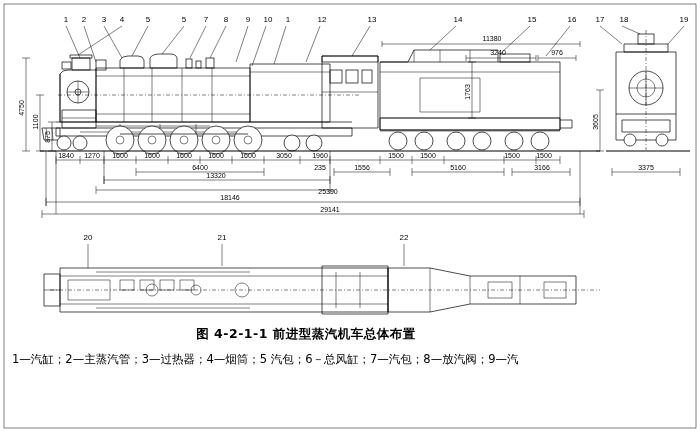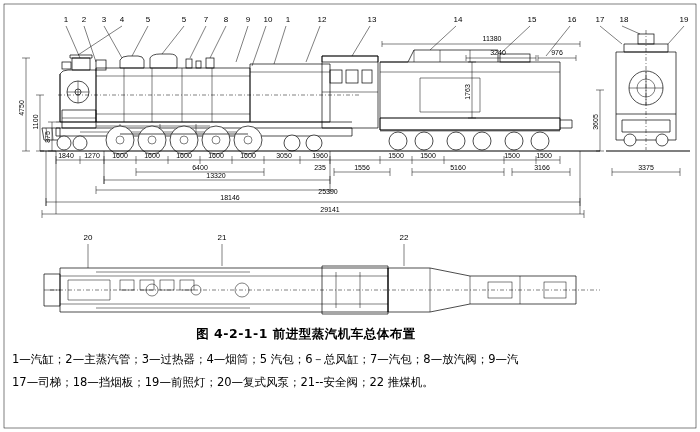--- a/index.html
+++ b/index.html
@@ -307,14 +307,13 @@
     <rect x="180" y="280" width="14" height="10" class="lnt"></rect>
     <path class="lnt" d="M68 280 L110 280 L110 300 L68 300 Z"></path>
   </g>
 
 </svg>
 </div>
 
 <div id="caption">
   <div class="fig-title">图 4-2-1-1    前进型蒸汽机车总体布置</div>
   <div class="legend">1—汽缸；2—主蒸汽管；3—过热器；4—烟筒；5  汽包；6－总风缸；7—汽包；8—放汽阀；9—汽</div>
-  <div class="legend">17—司梯；18—挡烟板；19—前照灯；20—复式风泵；21--安全阀；22  推煤机。</div>
 </div>
 
 </body></html>

